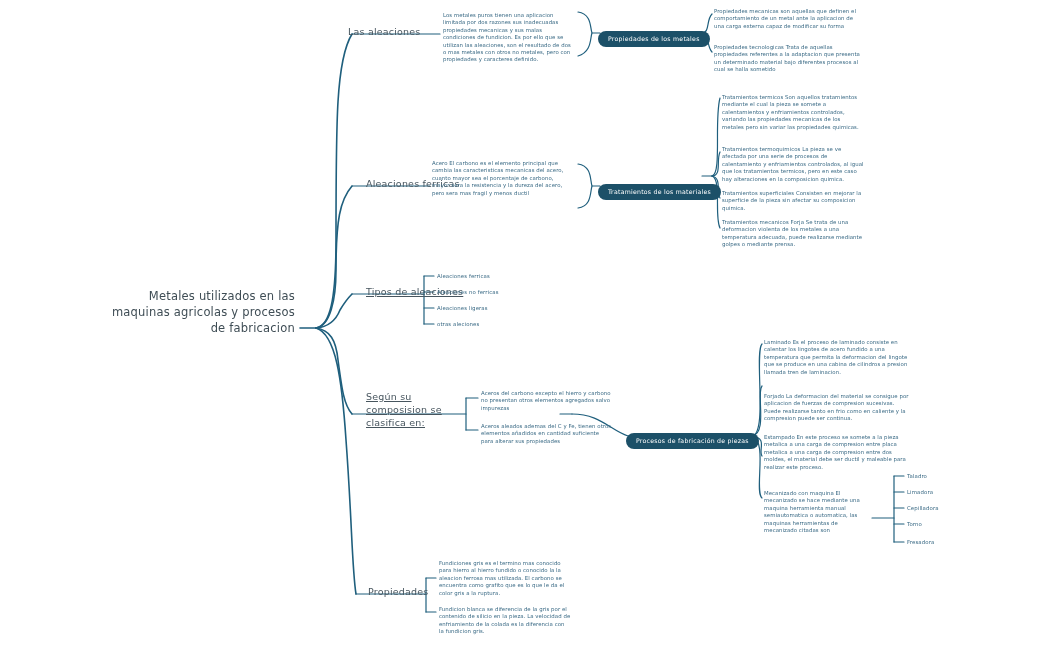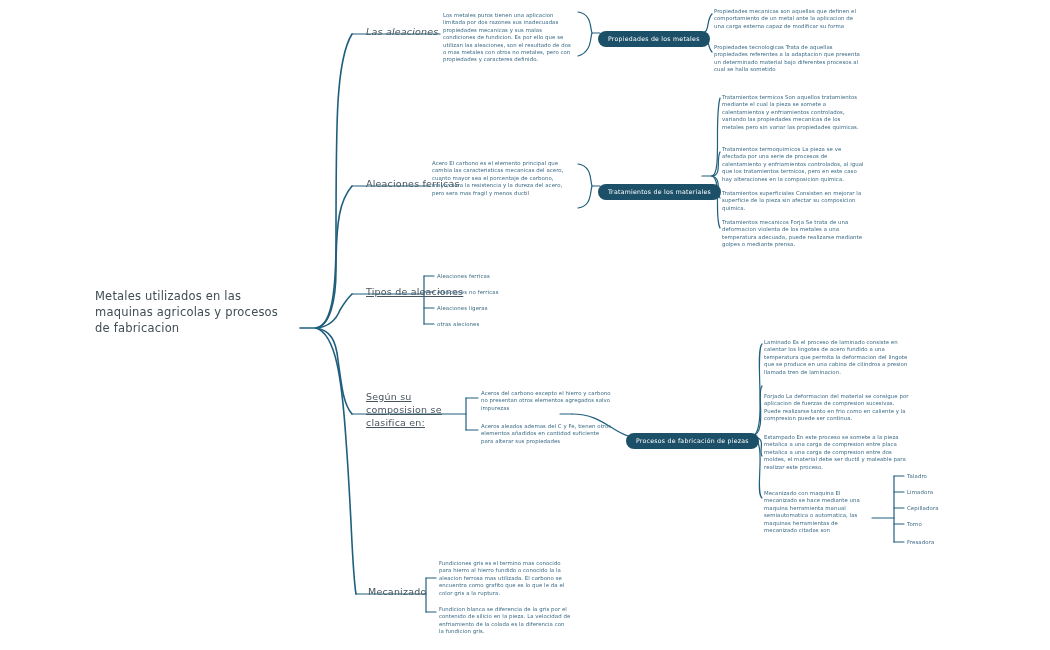--- a/index.html
+++ b/index.html
@@ -11,21 +11,21 @@
     overflow:hidden;
     position:relative;
   }
   #canvas{position:absolute;left:0;top:0;width:1050px;height:650px;}
   svg.links{position:absolute;left:0;top:0;width:1050px;height:650px;pointer-events:none;}
 
   .node{position:absolute;}
 
   .root-title{
     width:200px;
-    text-align:left;
+    text-align:right;
     font-size:11.5px;
     line-height:16px;
     color:#3f4d55;
     letter-spacing:.2px;
   }
 
   .branch-title{
     font-size:9.5px;
     color:#47555e;
     letter-spacing:.2px;
@@ -126,21 +126,21 @@
 
       <path d="M356,594 L426,594"></path>
       <path d="M426,578 L426,612"></path>
       <path d="M426,578 L436,578"></path>
       <path d="M426,612 L436,612"></path>
     </g>
   </svg>
 
   <div class="node root-title" style="left:95px;top:288px;">Metales utilizados en las maquinas agricolas y procesos de fabricacion</div>
 
-  <div class="node branch-title" style="left:366px;top:26px;font-style:italic;">Las aleaciones</div>
+  <div class="node branch-title" style="left:348px;top:26px;">Las aleaciones</div>
 
   <div class="node para" style="left:443px;top:12px;width:132px;">Los metales puros tienen una aplicacion limitada por dos razones sus inadecuadas propiedades mecanicas y sus malas condiciones de fundicion. Es por ello que se utilizan las aleaciones, son el resultado de dos o mas metales con otros no metales, pero con propiedades y caracteres definido.</div>
 
   <div class="node" style="left:598px;top:26px;">
     <span class="pill">Propiedades de los metales</span>
   </div>
 
   <div class="node para" style="left:714px;top:8px;width:148px;">Propiedades mecanicas son aquellas que definen el comportamiento de un metal ante la aplicacion de una carga externa capaz de modificar su forma</div>
   <div class="node para" style="left:714px;top:44px;width:148px;">Propiedades tecnologicas Trata de aquellas propiedades referentes a la adaptacion que presenta un determinado material bajo diferentes procesos al cual se halla sometido</div>
 
@@ -177,18 +177,18 @@
   <div class="node para" style="left:764px;top:393px;width:148px;">Forjado La deformacion del material se consigue por aplicacion de fuerzas de compresion sucesivas. Puede realizarse tanto en frio como en caliente y la compresion puede ser continua.</div>
   <div class="node para" style="left:764px;top:434px;width:148px;">Estampado En este proceso se somete a la pieza metalica a una carga de compresion entre placa metalica a una carga de compresion entre dos moldes, el material debe ser ductil y maleable para realizar este proceso.</div>
   <div class="node para" style="left:764px;top:490px;width:106px;">Mecanizado con maquina El mecanizado se hace mediante una maquina herramienta manual semiautomatica o automatica, las maquinas herramientas de mecanizado citadas son</div>
 
   <div class="node leaf" style="left:907px;top:472px;">Taladro</div>
   <div class="node leaf" style="left:907px;top:488px;">Limadora</div>
   <div class="node leaf" style="left:907px;top:504px;">Cepilladora</div>
   <div class="node leaf" style="left:907px;top:520px;">Torno</div>
   <div class="node leaf" style="left:907px;top:538px;">Fresadora</div>
 
-  <div class="node branch-title" style="left:368px;top:586px;">Mecanizado</div>
+  <div class="node branch-title" style="left:368px;top:586px;">Propiedades</div>
 
   <div class="node para" style="left:439px;top:560px;width:132px;">Fundiciones gris es el termino mas conocido para hierro al hierro fundido  o conocido la la aleacion ferrosa mas utilizada. El carbono se encuentra como grafito que es lo que le da el color gris a la ruptura.</div>
   <div class="node para" style="left:439px;top:606px;width:132px;">Fundicion blanca se diferencia de la gris por el contenido de silicio en la pieza. La velocidad de enfriamiento de la colada es la diferencia con la fundicion gris.</div>
 
 </div>
 
 </body></html>

